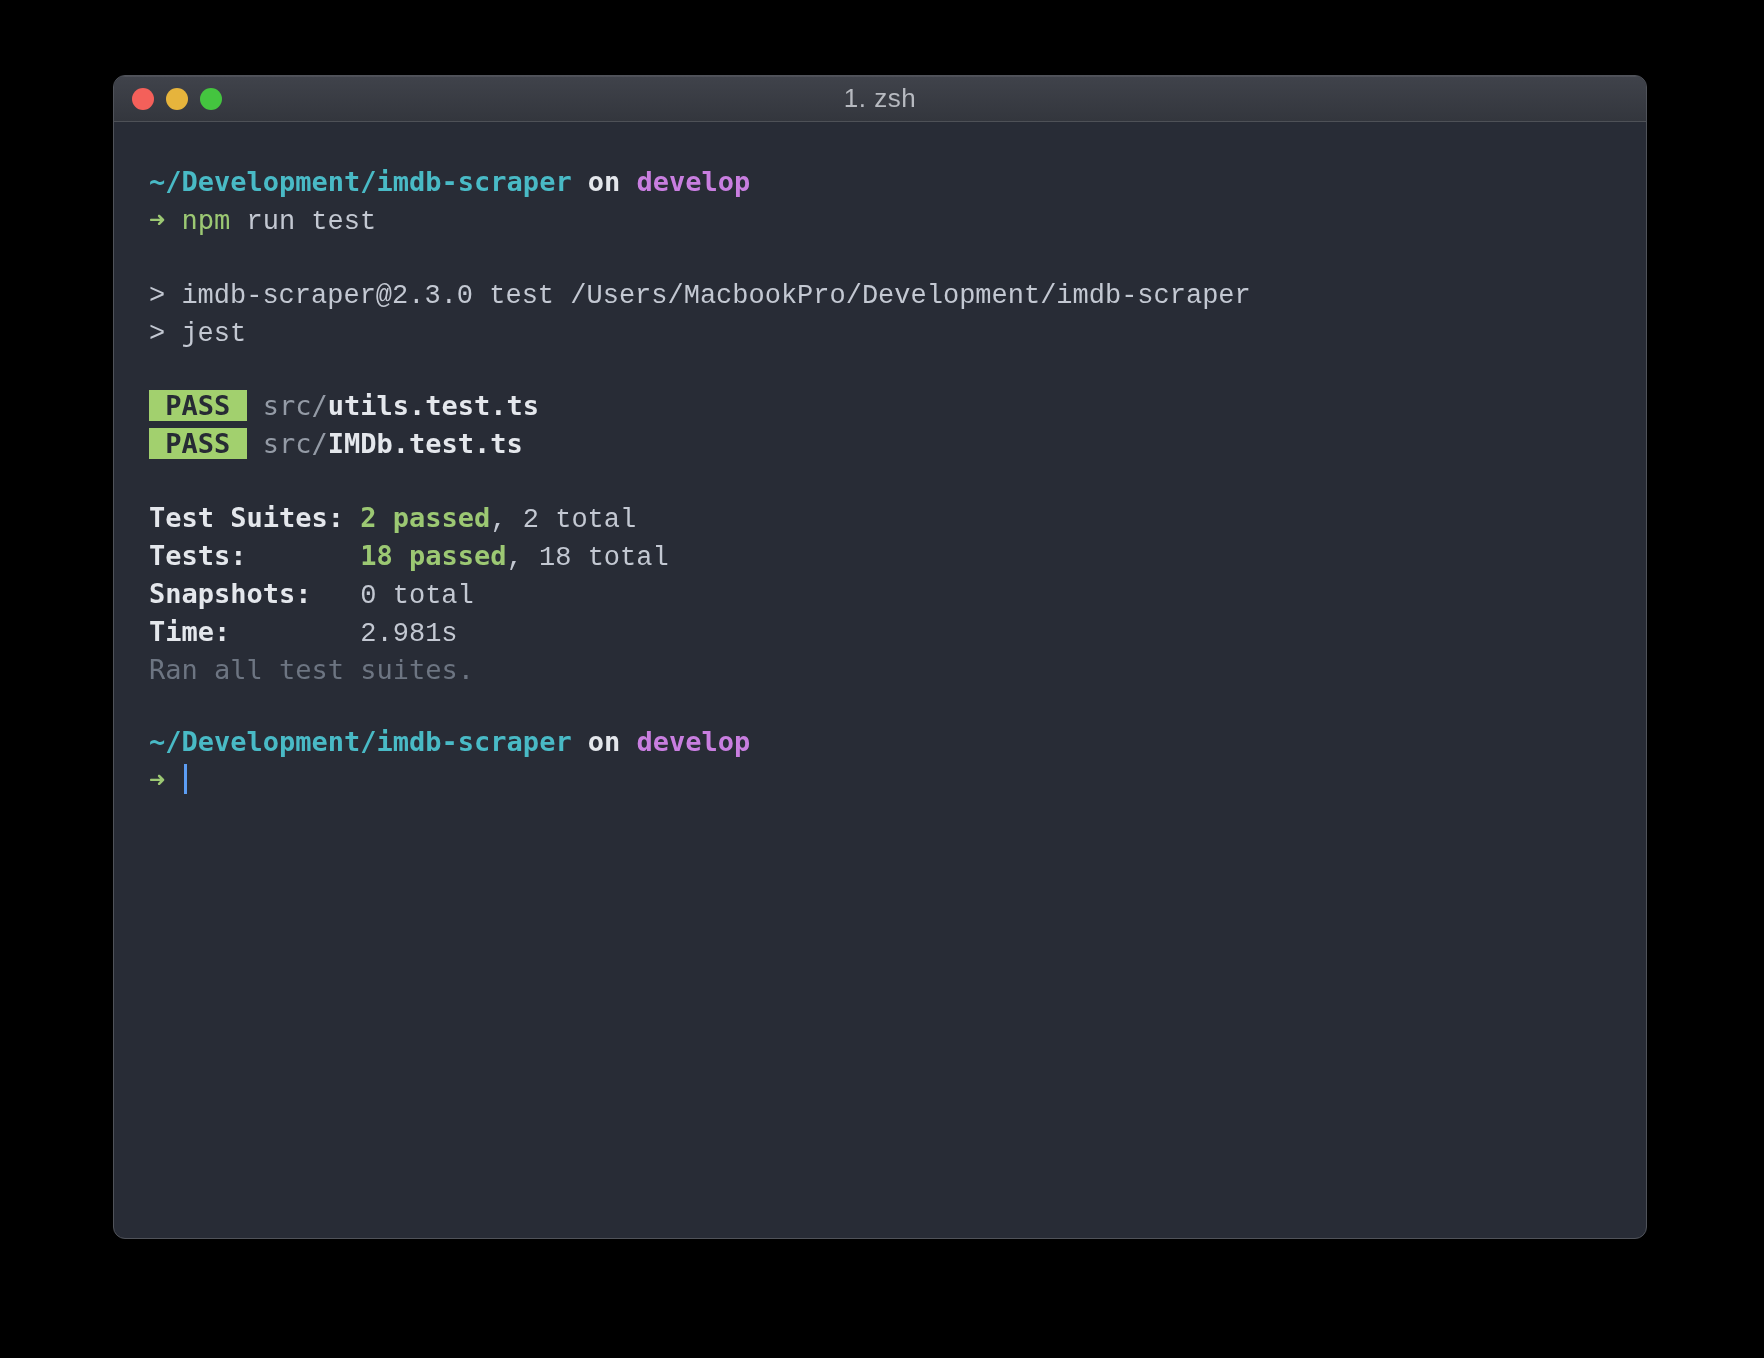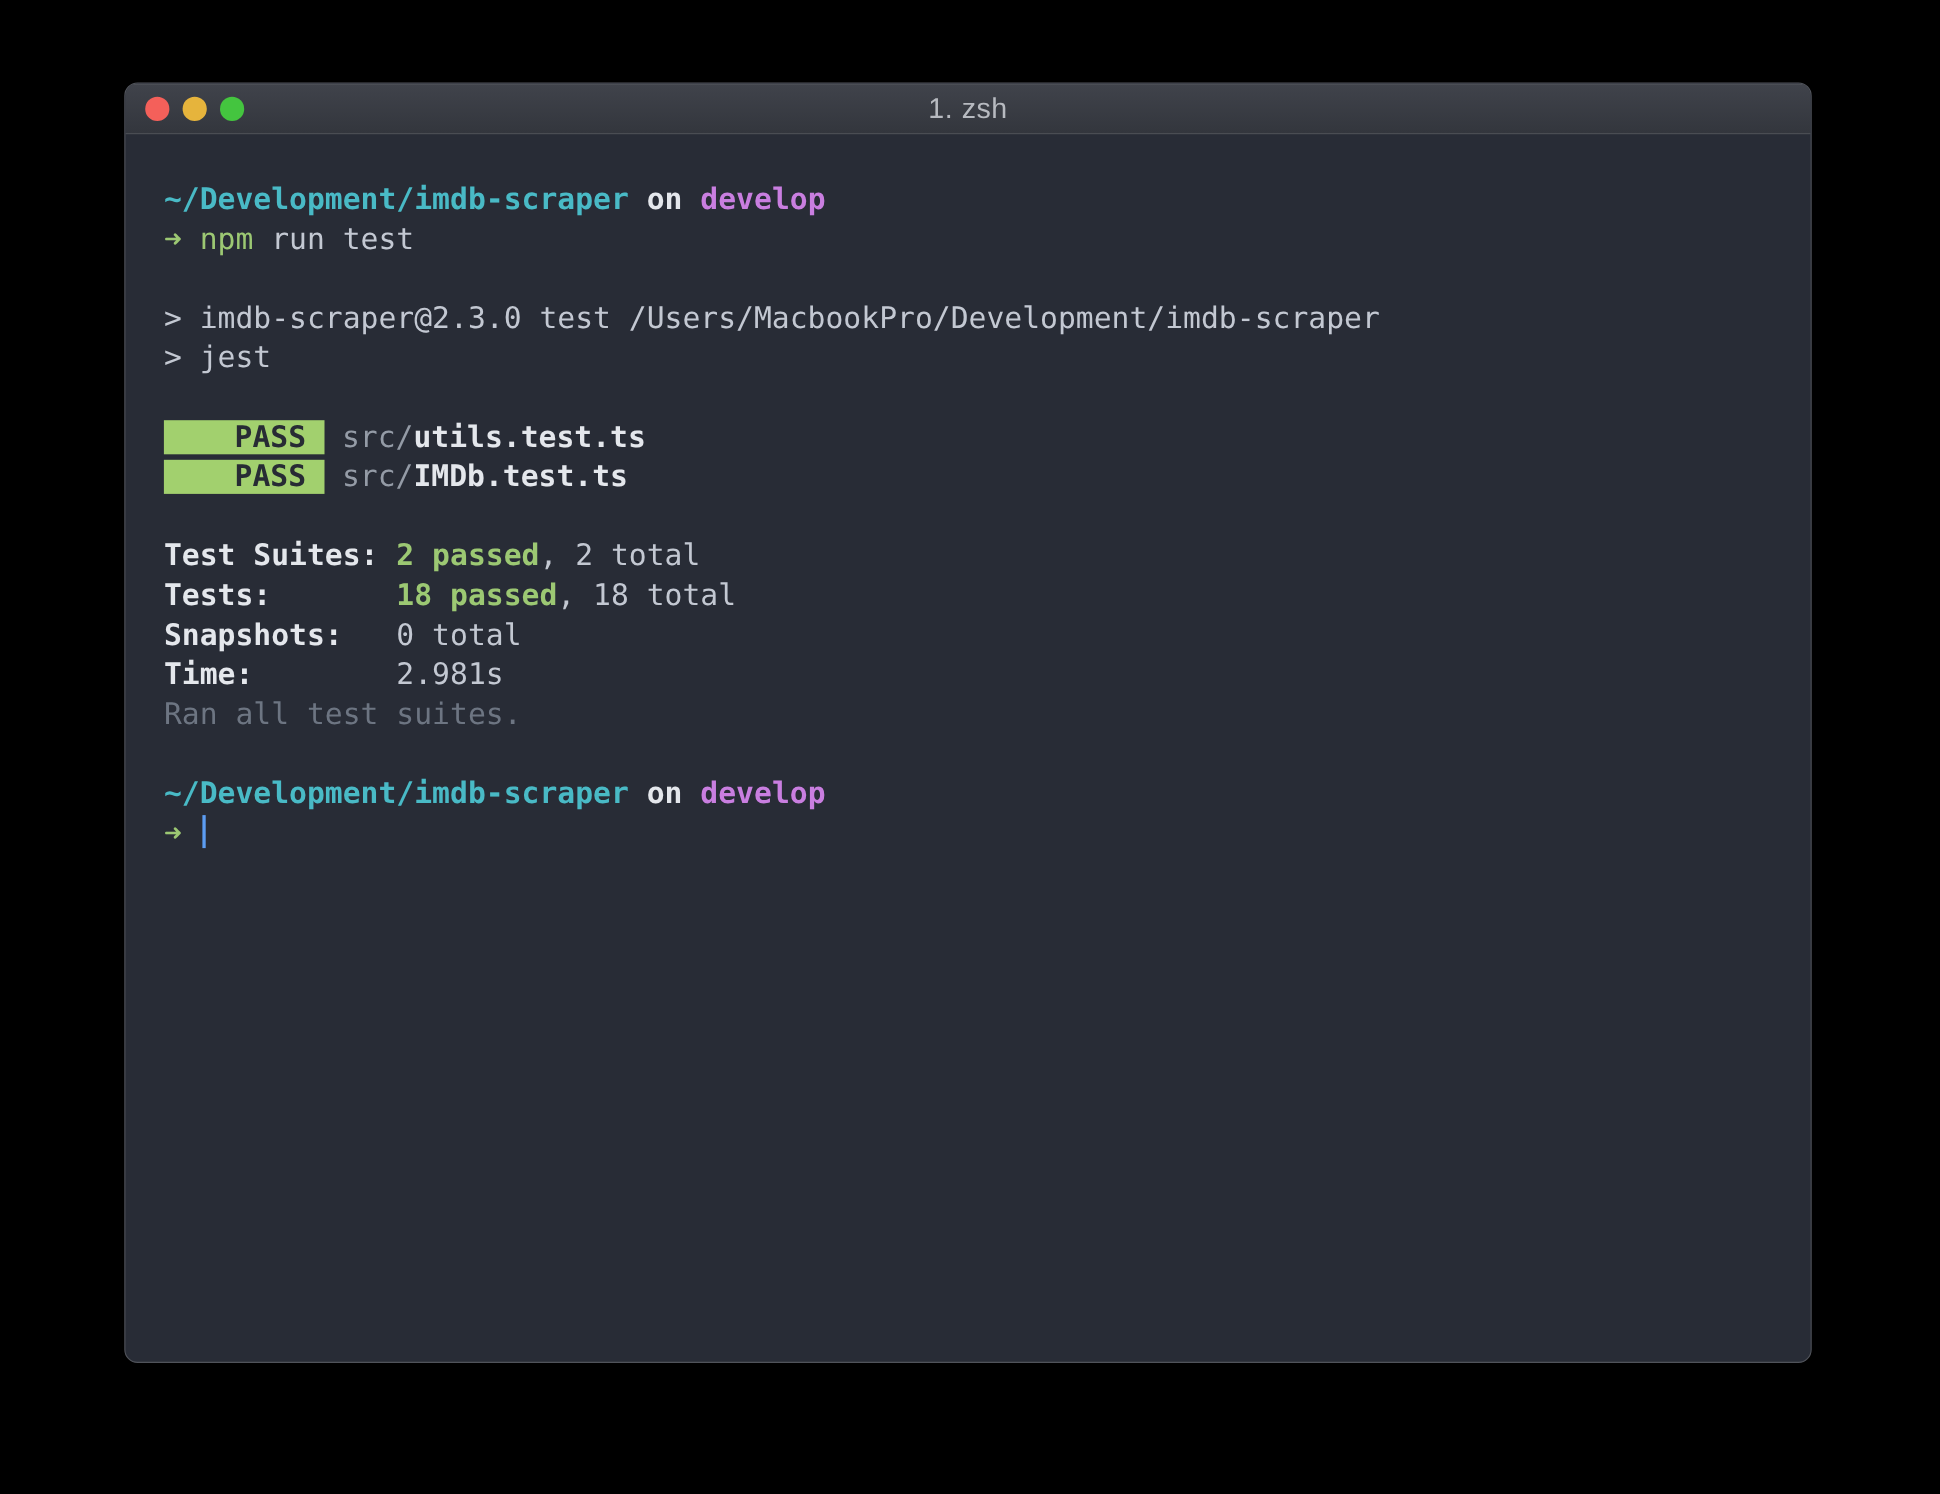--- a/index.html
+++ b/index.html
@@ -27,29 +27,29 @@
     color:var(--title-fg);font:500 26px/45px "Liberation Sans",sans-serif;
     letter-spacing:.5px;
   }
   .content{
     position:absolute;top:46px;left:0;right:0;bottom:0;
     padding:42px 6px 6px 6px;
     font:27px/36px "DejaVu Sans Mono",monospace;
     white-space:pre;color:var(--fg);margin-left:29px;
   }
   .tline{min-height:36px;}
-  .seg-fg{color:var(--fg);}
+  .seg-fg{color:var(--fg);font-family:Liberation Mono, monospace;}
   .seg-white-bold{color:var(--bright-white);font-weight:bold;}
   .seg-cyan-bold{color:var(--cyan);font-weight:bold;}
   .seg-magenta-bold{color:var(--magenta);font-weight:bold;}
   .seg-green{color:var(--green);}
   .seg-green-bold{color:var(--green);font-weight:bold;}
   .seg-dim{color:var(--dim);text-align:right;}
   .seg-path-dim{color:var(--path-dim);}
-  .seg-badge-pass{background:var(--badge-pass-bg);color:var(--badge-pass-fg);font-weight:bold;padding-left:48px;}
+  .seg-badge-pass{background:var(--badge-pass-bg);color:var(--badge-pass-fg);font-weight:bold;}
   .seg-cursor{
     display:inline-block;width:3px;height:30px;background:var(--cursor);
     vertical-align:-5px;margin-left:2px;
   }
 </style>
 </head>
 <body>
 
 <div class="desktop">
   <div class="window">

